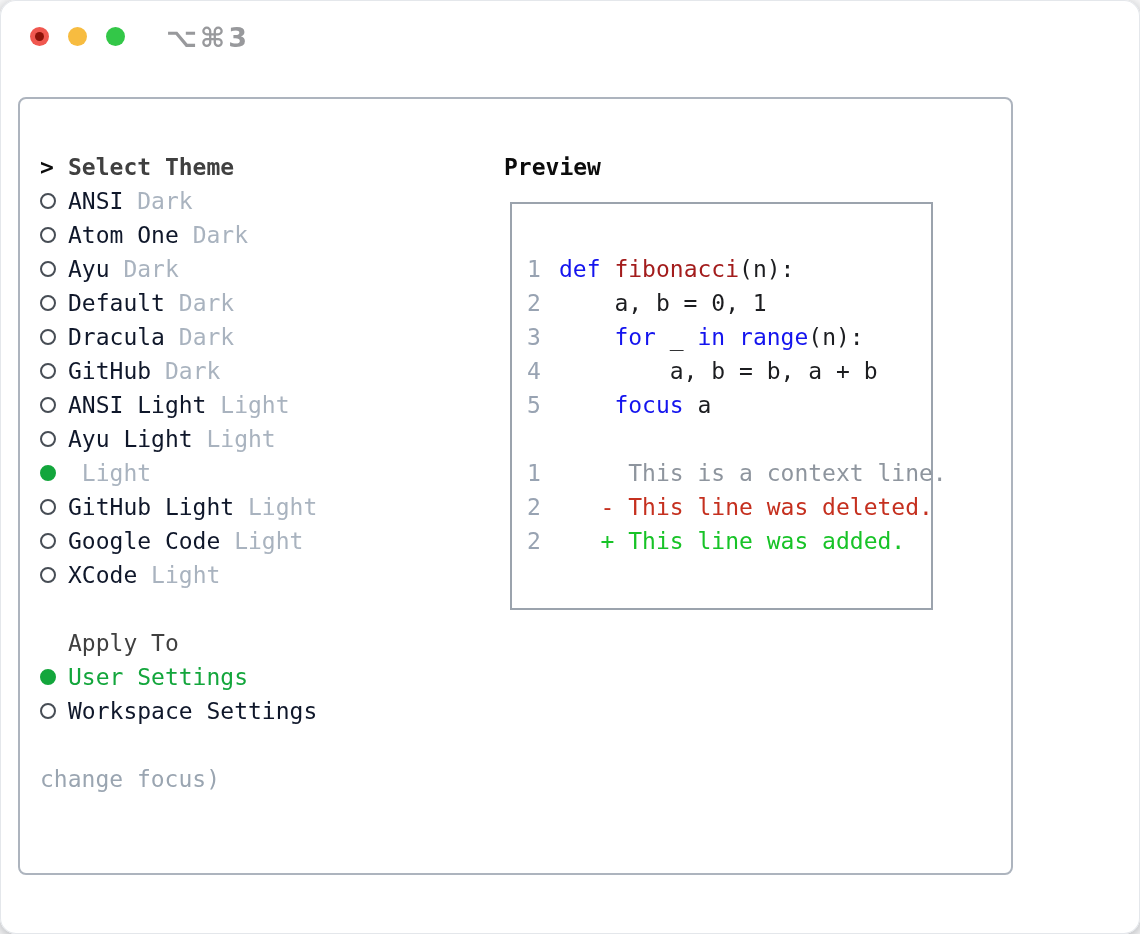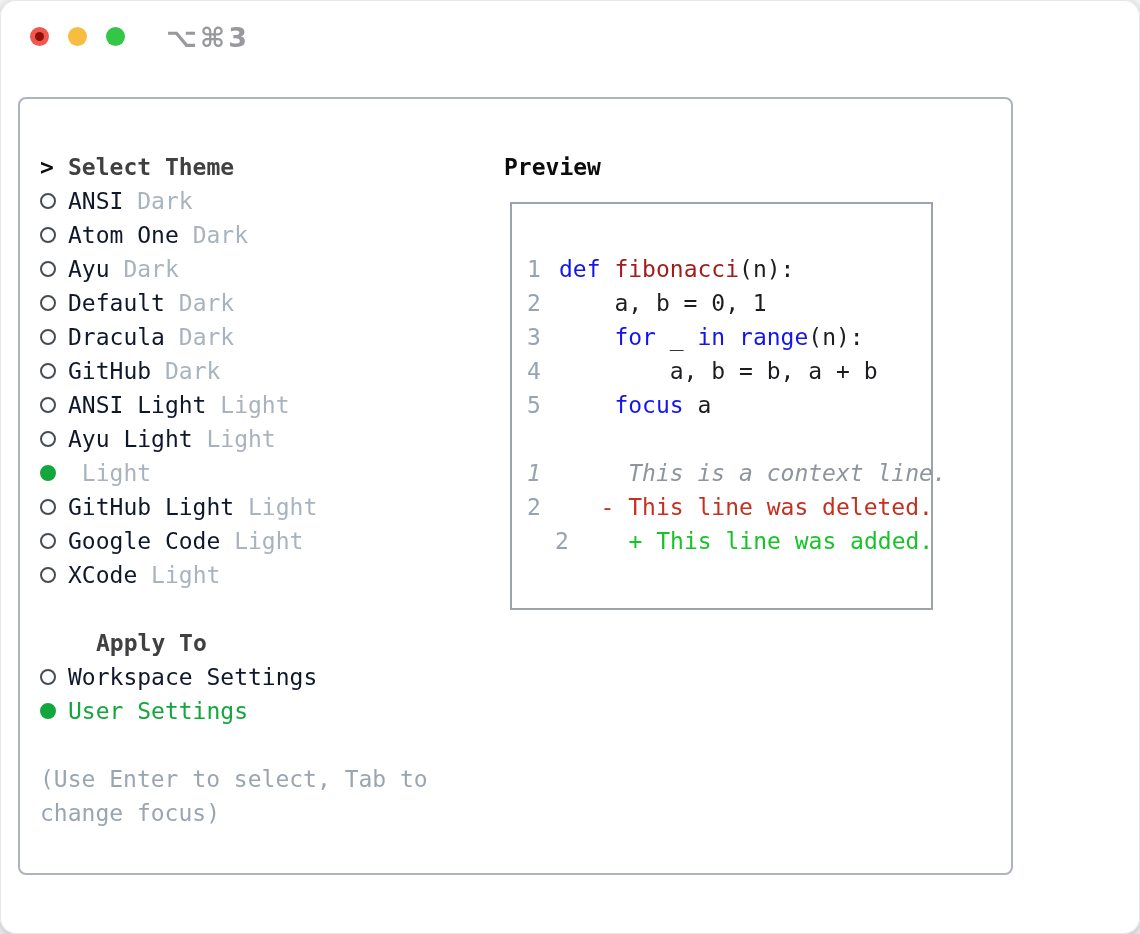--- a/index.html
+++ b/index.html
@@ -52,23 +52,23 @@
   }
   .preview-box{
     position:absolute;left:490px;top:103px;width:423px;height:408px;
     border:2px solid #9ba3ad;box-sizing:border-box;background:#fff;padding-top:48px;
   }
   .pline{height:34px;line-height:34px;font-size:23px;white-space:pre;padding-left:15px;}
   .pline .ln{display:inline-block;width:32px;color:var(--ln);}
   .tok-keyword{color:var(--kw);}
   .tok-function{color:var(--fn);}
   .tok-plain{color:#1c1d20;}
-  .diff-context{color:var(--ctx);font-style:italic;}
+  .diff-context{color:var(--ctx);}
   .diff-deleted{color:var(--del);}
-  .diff-added{color:var(--add);margin-left:28px;}
+  .diff-added{color:var(--add);}
 </style>
 </head>
 <body style="--kw: #1414ee; --fn: #a31c1c; --sel-green: #13a63c; --add: #17c327; --del: #c5301f; --ctx: #8e959e; --muted: #a9b3bf; --hint: #9aa5b1; --ln: #98a3b2; --tl-red: #f0574f; --tl-red-dot: #8c1209; --tl-yellow: #f7bc40; --tl-green: #33c748;">
 
 <div class="window">
 
   <div class="titlebar">
     <span class="traffic red"></span>
     <span class="traffic yellow"></span>
     <span class="traffic green"></span>
@@ -177,43 +177,42 @@
     </span>
     <span class="name">XCode</span>
     <span class="variant">Light</span>
   </div>
 </div>
 
       <div class="spacer"></div>
 
       <div class="row">
         <span class="marker"></span>
-        <span class="heading" style="font-weight:700;margin-left:28px;">Apply To</span>
+        <span class="heading" style="font-weight:400;">Apply To</span>
       </div>
 
       <div id="apply-options">
+  <div class="row selected">
+    <span class="marker">
+      <span class="radio on"></span>
+    </span>
+    <span class="name">User Settings</span>
+  </div>
+
   <div class="row">
     <span class="marker">
       <span class="radio"></span>
     </span>
     <span class="name">Workspace Settings</span>
   </div>
-
-  <div class="row selected">
-    <span class="marker">
-      <span class="radio on"></span>
-    </span>
-    <span class="name">User Settings</span>
-  </div>
 </div>
 
       <div class="spacer"></div>
 
       <div id="hint-lines">
-          <div class="row hint">(Use Enter to select, Tab to</div>
           <div class="row hint">change focus)</div>
         </div>
     </div>
 
     <div class="preview-heading">Preview</div>
 
     <div class="preview-box">
       <div id="code-lines">
           <div class="pline"><span class="ln">1</span><span class="tok-keyword">def</span><span class="tok-plain"> </span><span class="tok-function">fibonacci</span><span class="tok-plain">(n):</span></div>
           <div class="pline"><span class="ln">2</span><span class="tok-plain">    a, b = 0, 1</span></div>

